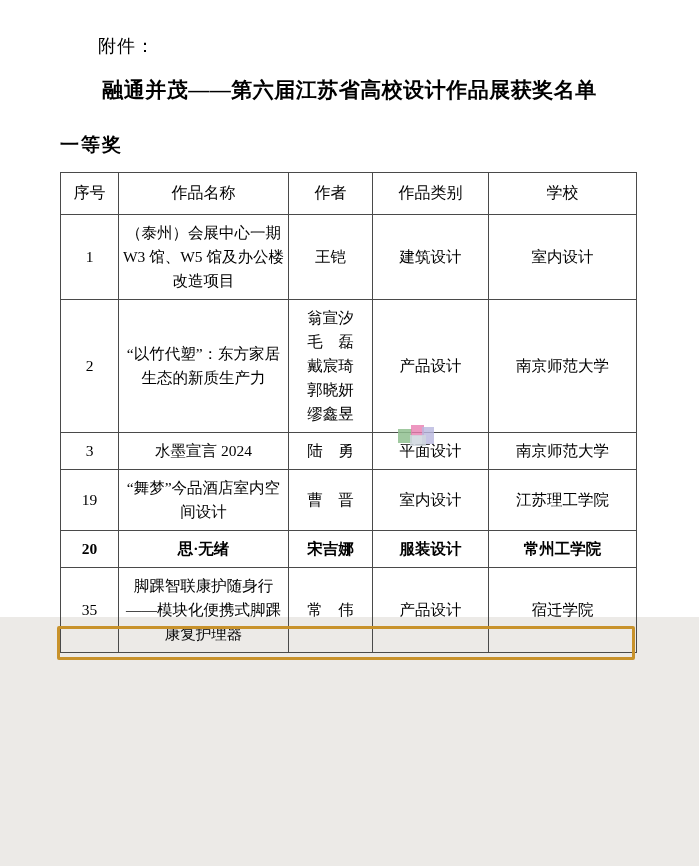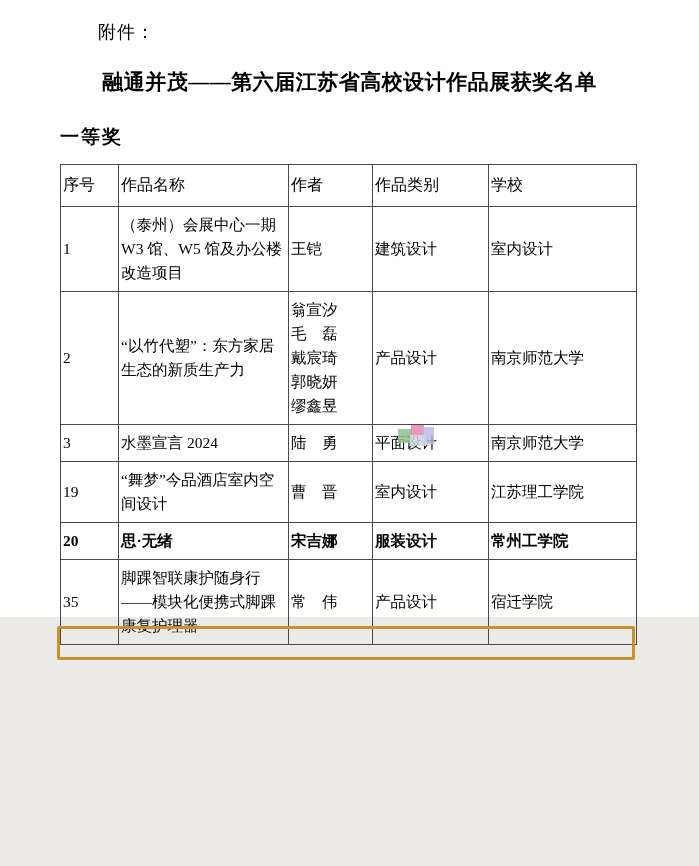--- a/index.html
+++ b/index.html
@@ -32,29 +32,29 @@
     z-index: 0;
   }
   .content {
     position: relative;
     z-index: 2;
     padding: 0 60px;
   }
   .attach-label {
     font-size: 18px;
     letter-spacing: 1px;
-    padding-top: 20px;
+    padding-top: 34px;
     padding-left: 38px;
     font-family: "Liberation Serif", "DejaVu Serif", serif;
   }
   .doc-title {
     text-align: center;
     font-size: 21px;
     font-weight: bold;
-    margin-top: 24px;
+    margin-top: 18px;
     letter-spacing: 0.5px;
     white-space: nowrap;
   }
   .award-level {
     text-align: left;
     font-size: 19px;
     font-weight: bold;
     margin-top: 28px;
     letter-spacing: 2px;
   }
@@ -67,20 +67,21 @@
   table.award-table {
     margin-top: 14px;
     margin-left: 0px;
     border-collapse: collapse;
     width: 576px;
     table-layout: fixed;
     background: transparent;
   }
   table.award-table td, table.award-table th {
     border: 1px solid #4a4a4a;
+    text-align: center;
     vertical-align: middle;
     font-size: 15.5px;
     padding: 6px 2px;
     line-height: 1.55;
     font-family: "Liberation Serif", "DejaVu Serif", serif;
     background: transparent;
   }
   table.award-table thead td {
     font-size: 16px;
     padding: 8px 2px;

